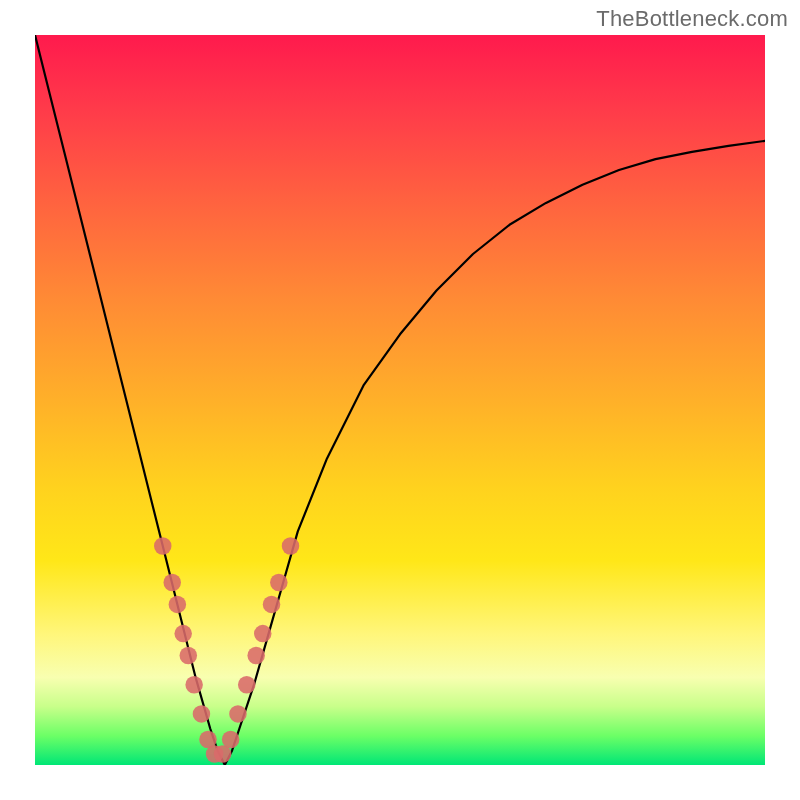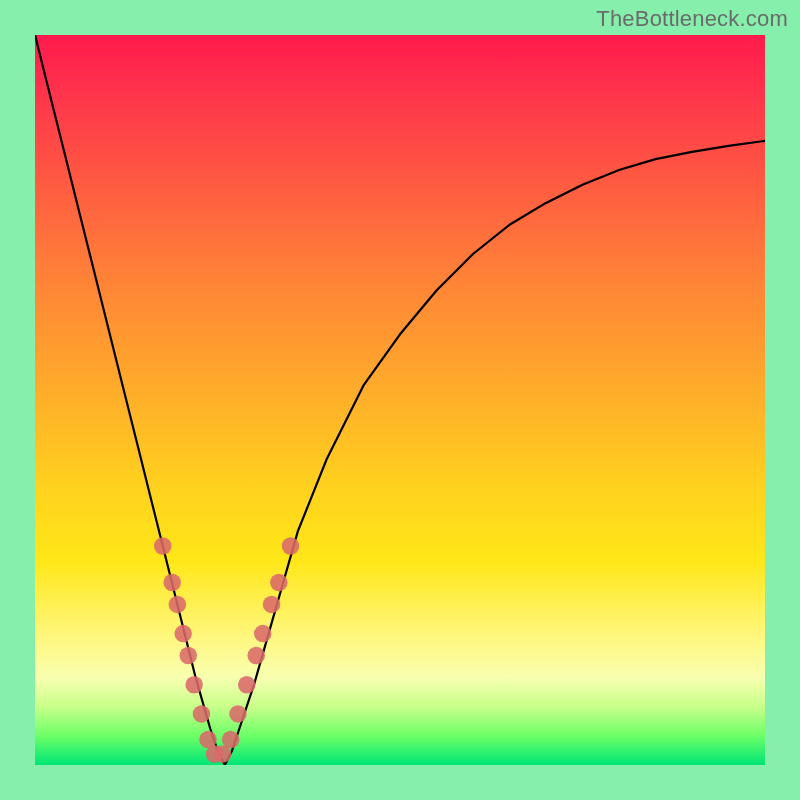--- a/index.html
+++ b/index.html
@@ -10,21 +10,21 @@
     overflow: hidden;
     background: #000;
     font-family: Arial, Helvetica, sans-serif;
   }
   .frame {
     position: absolute;
     top: 0;
     left: 0;
     width: 800px;
     height: 800px;
-    background: #86efac;
+    background: #ffffff;
   }
   .plot {
     position: absolute;
     top: 35px;
     left: 35px;
     width: 730px;
     height: 730px;
     background: linear-gradient(
       to bottom,
       #ff1a4d 0%,

